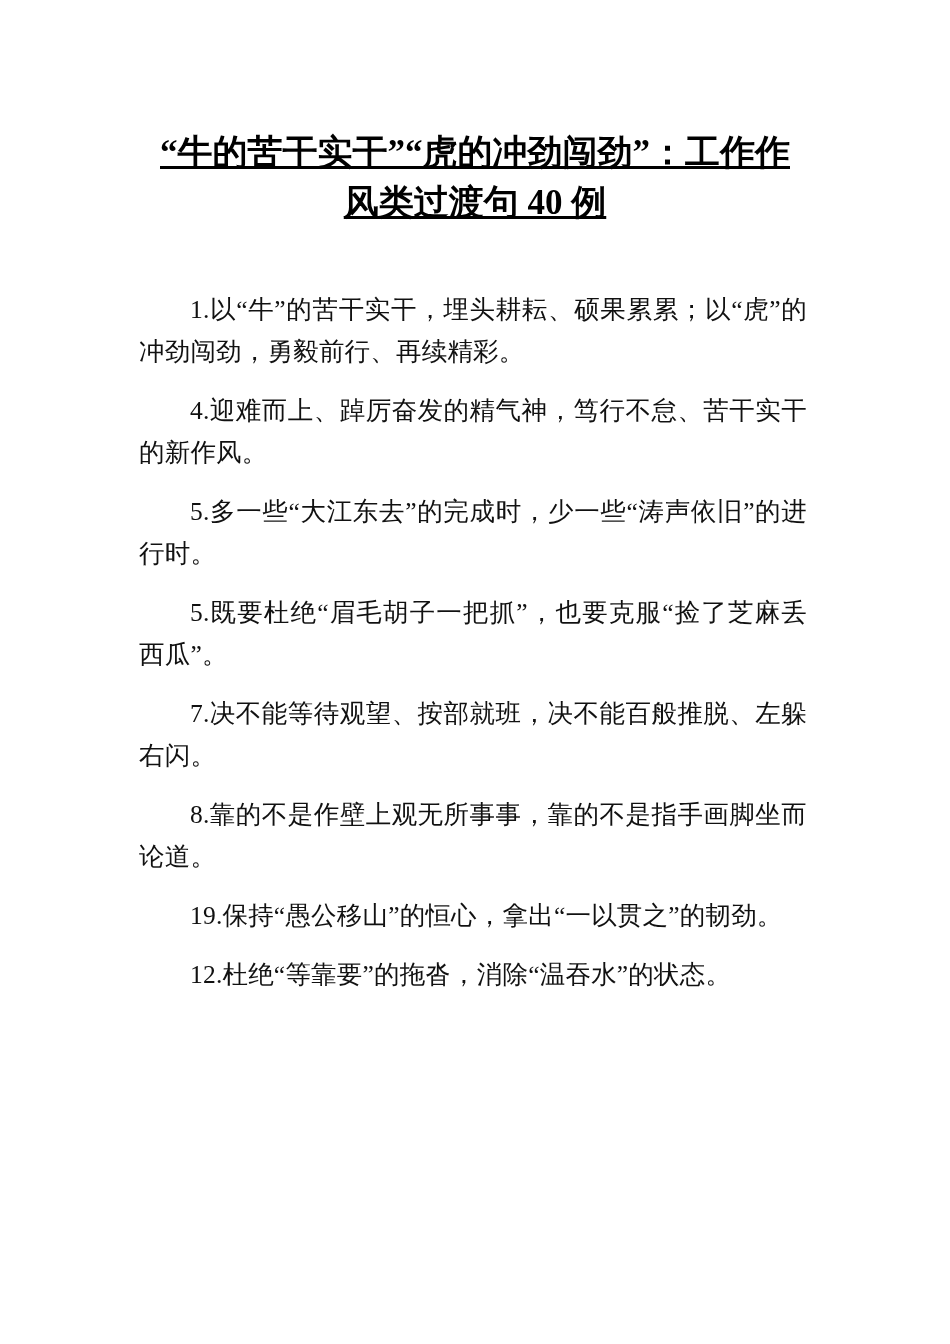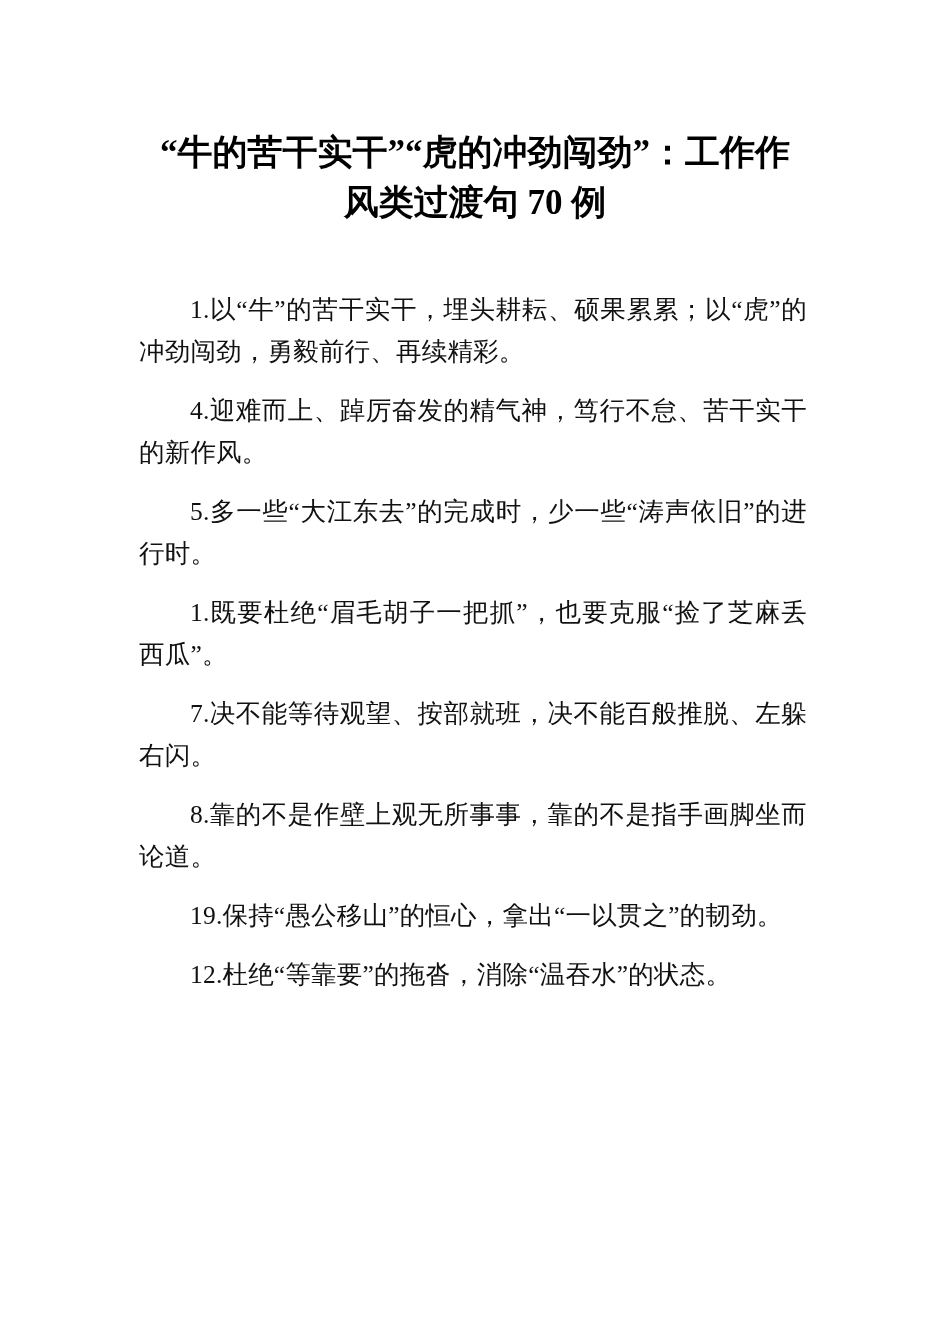--- a/index.html
+++ b/index.html
@@ -20,20 +20,21 @@
     top: 128px;
     left: 122px;
     width: 706px;
     text-align: center;
     font-family: "Liberation Serif", "DejaVu Serif", serif;
     font-weight: 700;
     font-size: 35px;
     line-height: 50px;
     color: #000000;
     letter-spacing: 0px;
+    text-decoration: underline;
   }
   .body-block {
     position: absolute;
     top: 272px;
     left: 122px;
     width: 702px;
   }
   .para {
     font-family: "Liberation Serif", "DejaVu Serif", serif;
     font-size: 25.5px;
@@ -48,27 +49,27 @@
     word-break: break-all;
   }
 </style>
 </head>
 <body>
 
 <div class="page">
 
   <div class="doc-title">
     <div>“牛的苦干实干”“虎的冲劲闯劲”：工作作</div>
-    <div>风类过渡句 70 例</div>
+    <div>风类过渡句 40 例</div>
   </div>
 
   <div class="body-block">
     <p class="para">1.以“牛”的苦干实干，埋头耕耘、硕果累累；以“虎”的冲劲闯劲，勇毅前行、再续精彩。</p>
     <p class="para">4.迎难而上、踔厉奋发的精气神，笃行不怠、苦干实干的新作风。</p>
     <p class="para">5.多一些“大江东去”的完成时，少一些“涛声依旧”的进行时。</p>
-    <p class="para">1.既要杜绝“眉毛胡子一把抓”，也要克服“捡了芝麻丢西瓜”。</p>
+    <p class="para">5.既要杜绝“眉毛胡子一把抓”，也要克服“捡了芝麻丢西瓜”。</p>
     <p class="para">7.决不能等待观望、按部就班，决不能百般推脱、左躲右闪。</p>
     <p class="para">8.靠的不是作壁上观无所事事，靠的不是指手画脚坐而论道。</p>
     <p class="para">19.保持“愚公移山”的恒心，拿出“一以贯之”的韧劲。</p>
     <p class="para">12.杜绝“等靠要”的拖沓，消除“温吞水”的状态。</p>
   </div>
 
 </div>
 
 </body></html>

